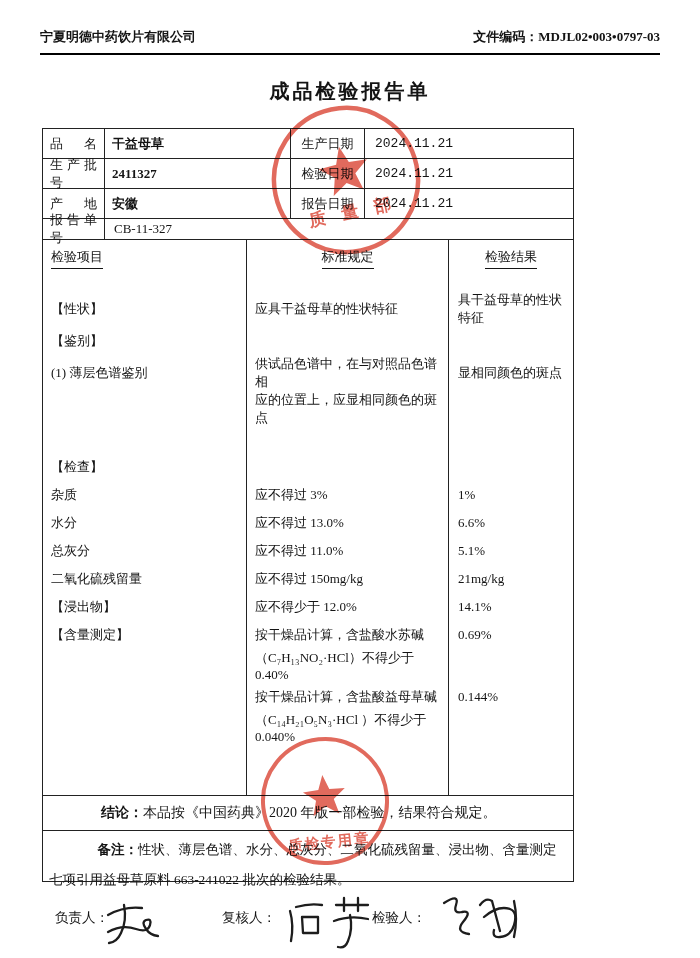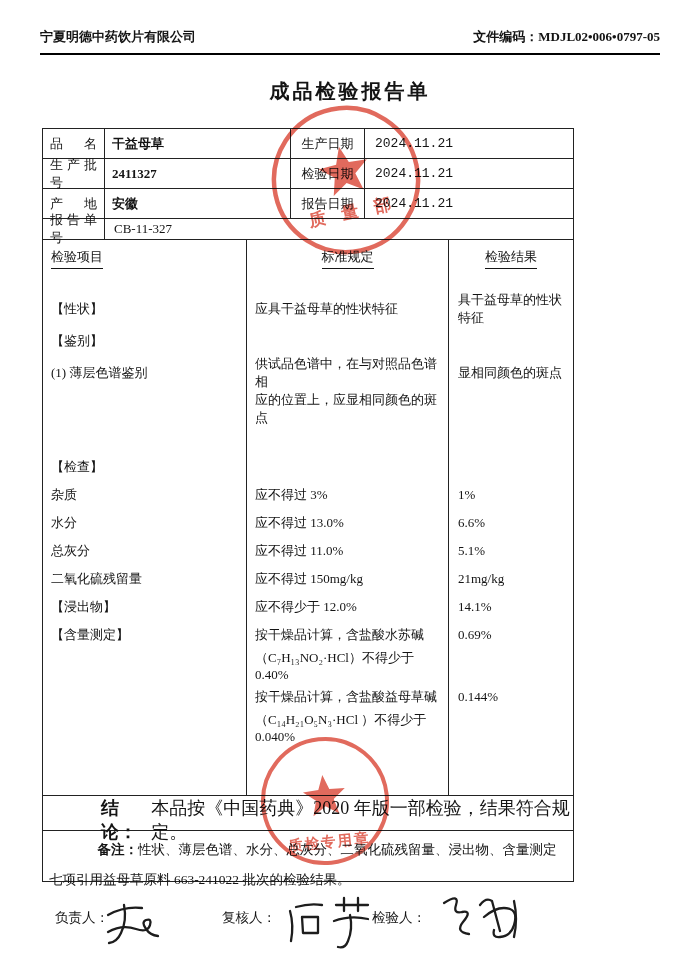--- a/index.html
+++ b/index.html
@@ -38,42 +38,42 @@
   .rows{flex:1;display:flex;flex-direction:column;}
   .row{display:flex;flex:0 0 28px;}
   .row>div{display:flex;align-items:center;box-sizing:border-box;}
   .row .c1{width:203px;padding-left:8px;}
   .row .c2{width:202px;border-left:1px solid #222;padding-left:8px;}
   .row .c3{flex:1;border-left:1px solid #222;padding-left:9px;}
   .row.tall{flex:0 0 54px;}
   .row.tall>div{align-items:flex-end;padding-bottom:5px;}
   .row.fill{flex:1 1 auto;}
   
-  .conclusion{border-top:1px solid #222;height:35px;display:flex;align-items:flex-start;
-              padding-left:58px;font-size:18px;box-sizing:border-box;}
+  .conclusion{border-top:1px solid #222;height:35px;display:flex;align-items:center;
+              padding-left:58px;font-size:14px;box-sizing:border-box;}
   .conclusion b{font-weight:bold;}
   .remark{border-top:1px solid #222;height:51px;box-sizing:border-box;
           padding:4px 8px 0 6px;font-size:13.5px;line-height:30px;text-indent:3.6em;}
   .remark b{font-weight:bold;}
   
   .signs{position:absolute;top:897px;left:42px;width:616px;height:62px;}
   .signs .lab{position:absolute;top:12px;font-size:13.5px;}
   .lab.r1{left:13px;} .lab.r2{left:180px;} .lab.r3{left:330px;}
   .sig{position:absolute;}
   .sig path{stroke:#1d1d1d;stroke-width:2.3;fill:none;stroke-linecap:round;stroke-linejoin:round;}
   
   .stamp{position:absolute;mix-blend-mode:multiply;opacity:0.78;pointer-events:none;}
   .stamp *{fill:none;}
 </style>
 </head>
 <body>
 
 <div class="hdr">
   <span>宁夏明德中药饮片有限公司</span>
-  <span><span>文件编码：</span><span>MDJL02•006•0797-05</span></span>
+  <span><span>文件编码：</span><span>MDJL02•003•0797-03</span></span>
 </div>
 <div class="rule"></div>
 <div class="title">成品检验报告单</div>
 
 <div class="frame">
 
   <div id="info-rows">
   <div class="irow">
     <div class="l1">
           <span>品名</span>

